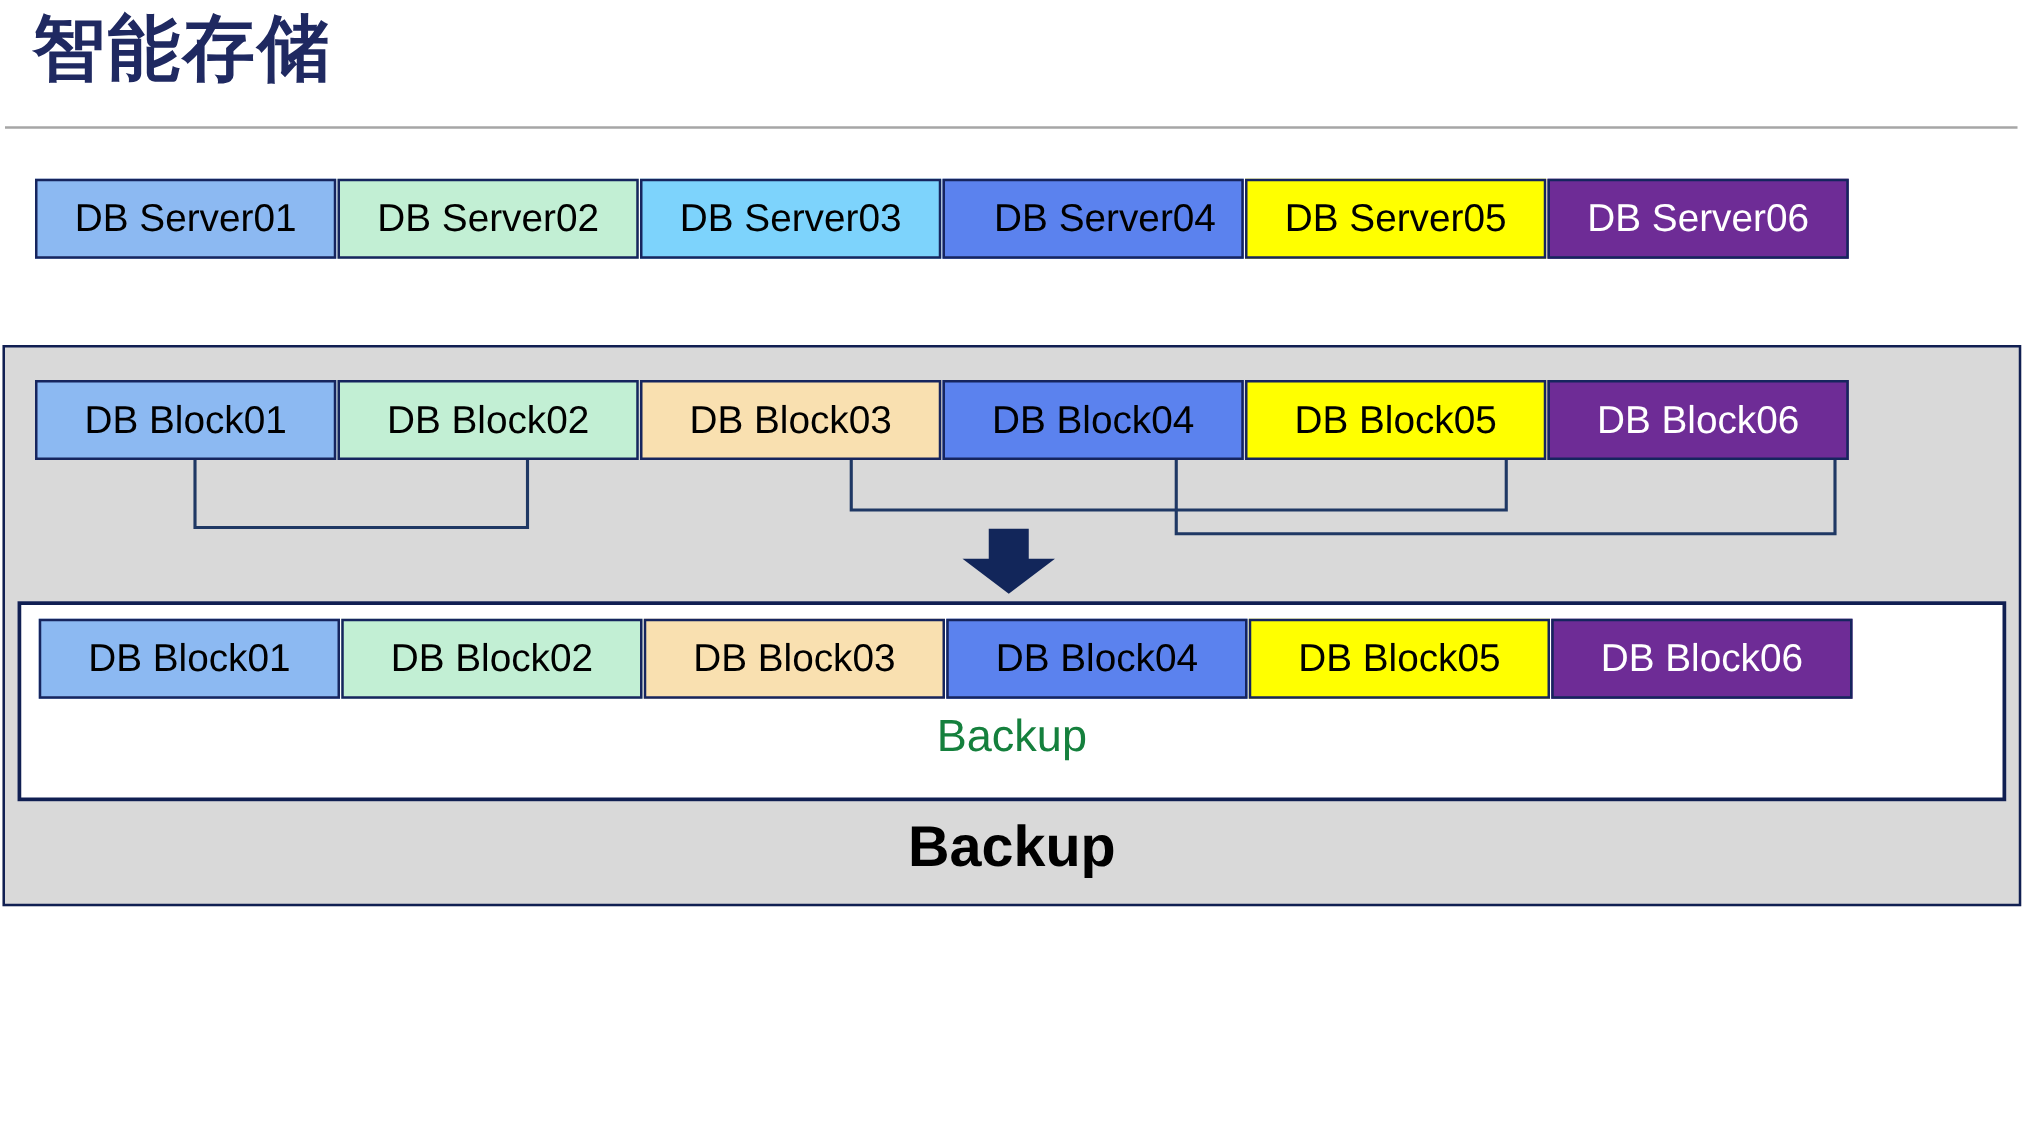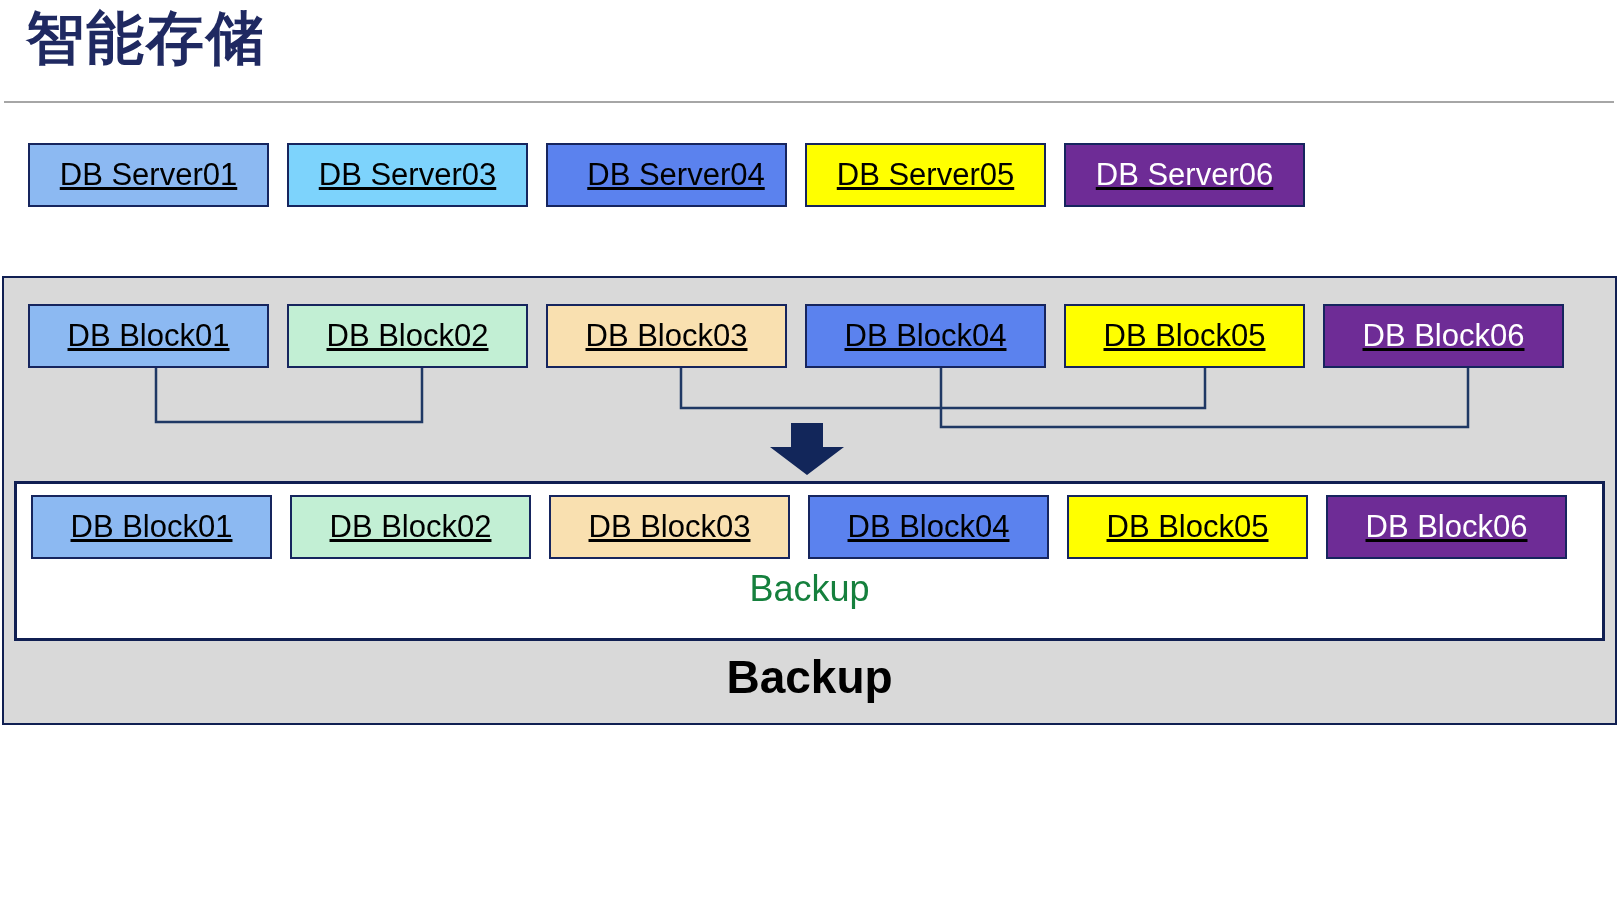--- a/index.html
+++ b/index.html
@@ -4,21 +4,21 @@
 <style>
   html,body{margin:0;padding:0;background:#ffffff;}
   body{font-family:"Liberation Sans","DejaVu Sans",sans-serif;}
   .slide{position:relative;width:1620px;height:856px;background:#ffffff;overflow:hidden;}
 
   .title{position:absolute;left:26px;top:0px;font-size:58px;font-weight:600;
          color:var(--title-color,#1F2961);letter-spacing:2px;}
   .rule{position:absolute;left:4px;width:1610px;top:101px;height:2px;
         background:var(--rule,#A6A6A6);}
 
-  .row{display:flex;gap:18px;text-decoration:underline;}
+  .row{display:flex;gap:1px;}
   .box{width:241px;height:64px;box-sizing:border-box;
        border:2.5px solid var(--box-border,#16255E);
        display:flex;align-items:center;justify-content:center;
        font-size:31px;white-space:nowrap;}
 
   .server-row{position:absolute;left:28px;top:143px;}
 
   .storage-panel{position:absolute;left:2px;top:276px;width:1615px;height:449px;
                  box-sizing:border-box;background:var(--panel-fill,#D9D9D9);
                  border:2px solid var(--panel-border,#101F52);}
@@ -44,20 +44,21 @@
 </head>
 <body>
 
 <div class="slide">
 
   <div class="title">智能存储</div>
   <div class="rule"></div>
 
   <div class="row server-row">
       <div class="box" style="background: rgb(140, 185, 242); color: rgb(0, 0, 0);">DB Server01</div>
+      <div class="box" style="background: rgb(194, 239, 212); color: rgb(0, 0, 0);">DB Server02</div>
       <div class="box" style="background: #7dd3fc; color: rgb(0, 0, 0);">DB Server03</div>
       <div class="box" style="background: rgb(91, 130, 238); color: rgb(0, 0, 0); padding-left: 19px;">DB Server04</div>
       <div class="box" style="background: rgb(255, 255, 0); color: rgb(0, 0, 0);">DB Server05</div>
       <div class="box" style="background: rgb(110, 44, 150); color: rgb(255, 255, 255);">DB Server06</div>
     </div>
 
   <div class="storage-panel">
 
     <svg class="connectors" viewBox="0 0 1611 445" xmlns="http://www.w3.org/2000/svg">
       <path d="M152,89 L152,144 L418,144 L418,89" fill="none" style="stroke:var(--connector,#1F3864);stroke-width:2.5"></path>

